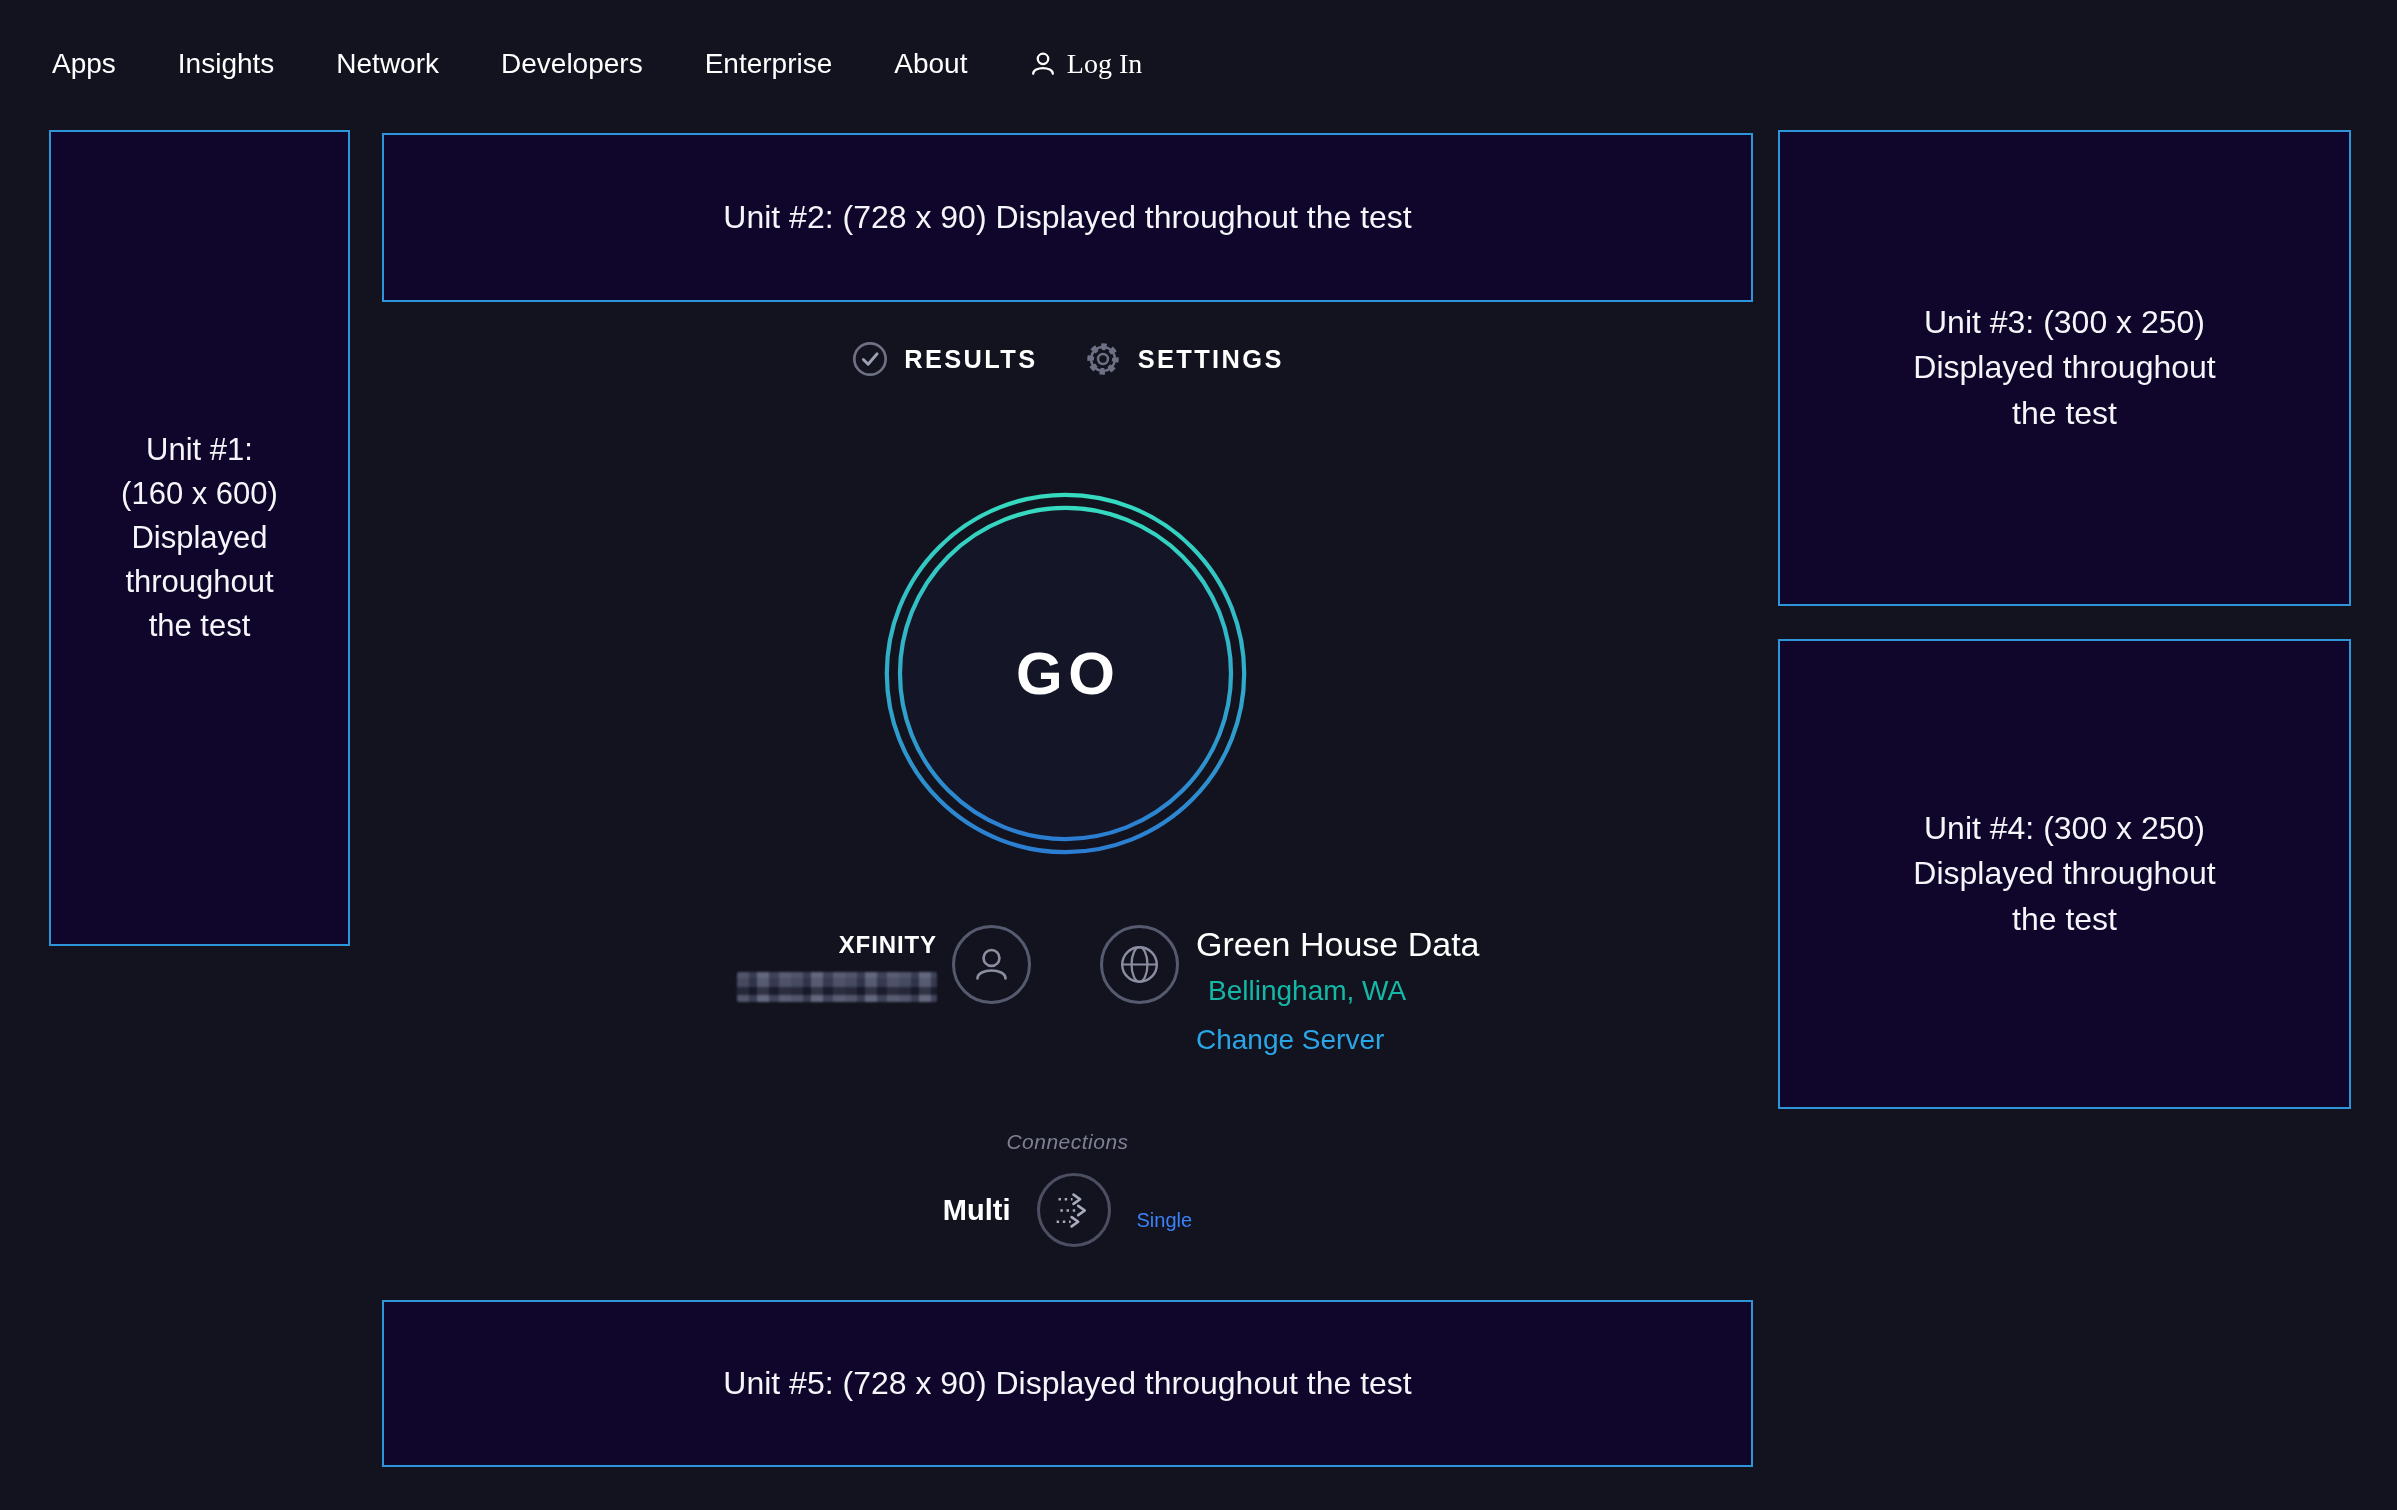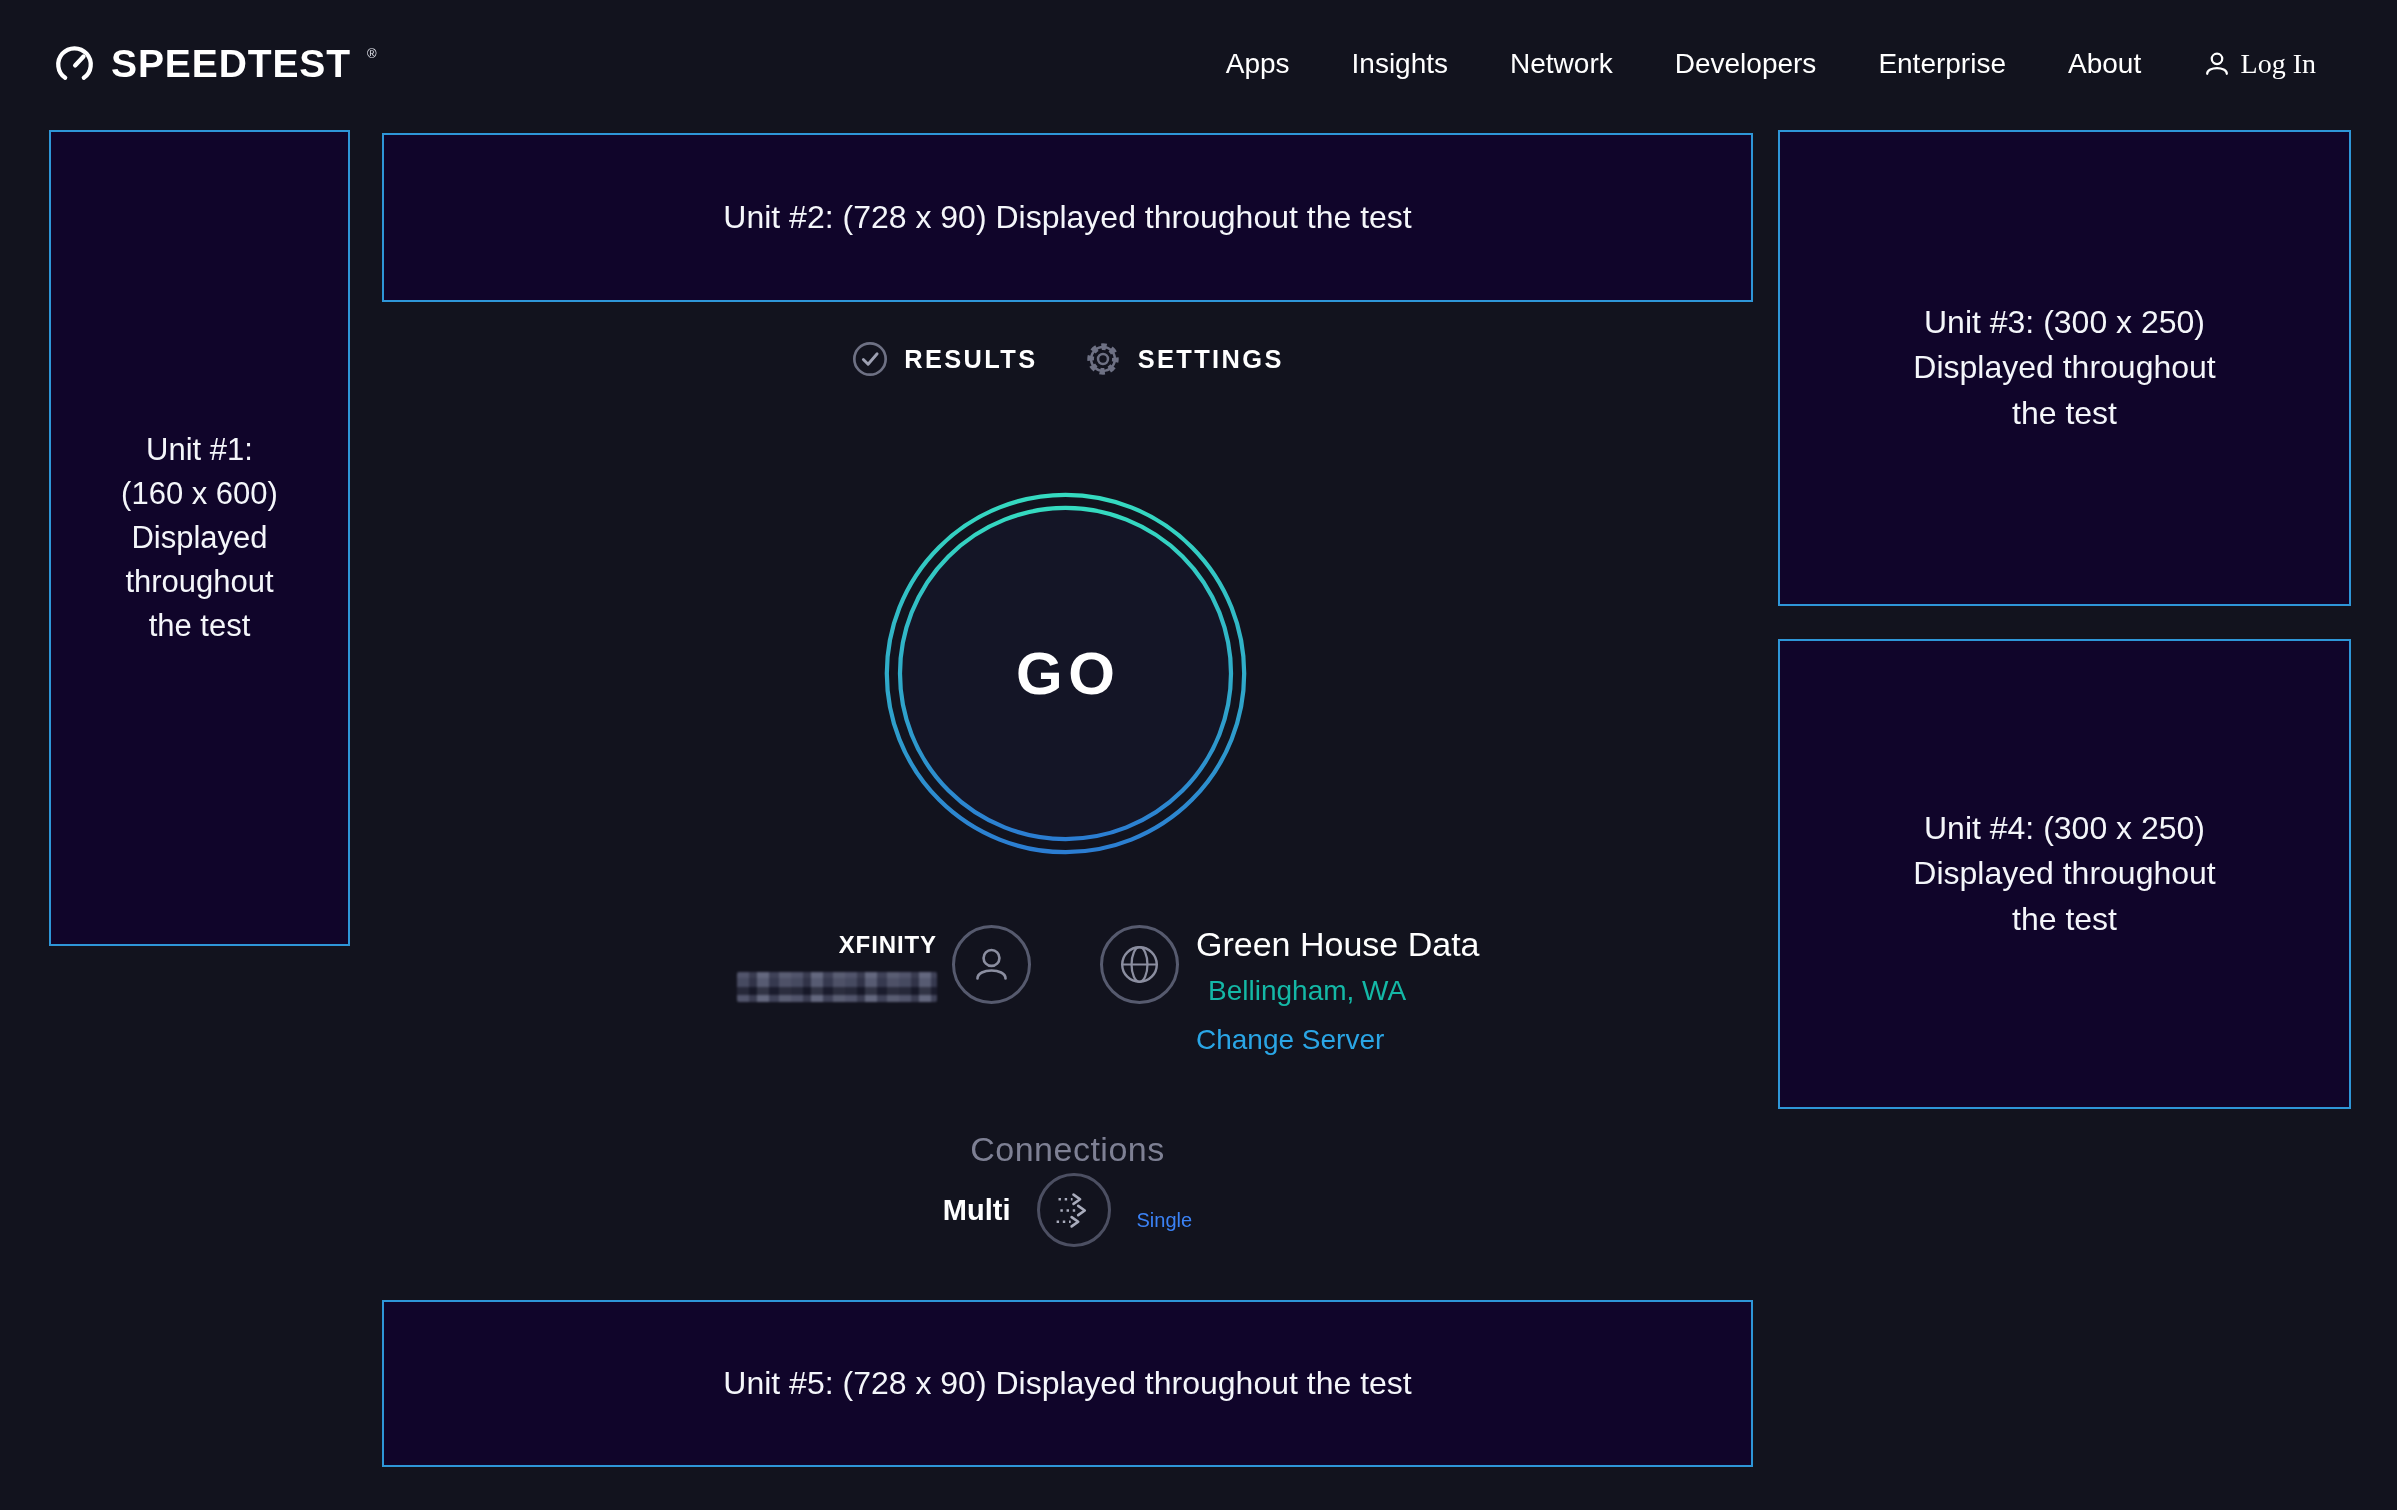--- a/index.html
+++ b/index.html
@@ -56,46 +56,36 @@
     display:flex;align-items:center;justify-content:center;}
   #isp-icon{left:570px;top:0;}
   #server-icon{left:718px;top:0;}
   .server{position:absolute;left:814px;top:0;}
   .server-name{font-size:34px;color:#fff;}
   .server-loc{font-size:28px;color:#14b8a6;margin-top:11.3px;margin-left:12px;}
   .change{font-size:28px;color:#2aa6e6;margin-top:17px;cursor:pointer;display:inline-block;}
 
   
   .conn-label{position:absolute;top:1130px;left:382px;width:1371px;text-align:center;
-    font-size:34px;color:#7e8094;letter-spacing:0.5px;}
+    font-size:21px;color:#7e8094;letter-spacing:0.5px;font-style:italic;}
   .toggle{position:absolute;top:1173px;left:382px;width:1371px;
     display:flex;align-items:center;justify-content:center;gap:26px;}
   .toggle-circle{width:68px;height:68px;border:3.8px solid #4c4f62;border-radius:50%;
     display:flex;align-items:center;justify-content:center;cursor:pointer;}
   .opt-multi{font-size:29px;font-weight:600;color:#fff;cursor:pointer;}
   .opt-single{font-size:20px;color:#3b82f6;cursor:pointer;margin-top:21px;}
 
   svg{display:block;}
 </style>
 </head>
 <body>
 
 <div id="app">
 
   <div class="header">
-    <div class="logo">
-      <span>
-        <svg width="45" height="45" viewBox="0 0 36 36" fill="none">
-          <path d="M 10.54 28.65 A 13 13 0 1 1 25.46 28.65" stroke="#ffffff" stroke-width="3.4" stroke-linecap="round"></path>
-          <path d="M 18.5 18.8 L 25.2 11.6" stroke="#ffffff" stroke-width="3.4" stroke-linecap="round"></path>
-        </svg>
-      </span>
-      <span class="logo-text">SPEEDTEST</span>
-      <span class="logo-tm">®</span>
-    </div>
     <div class="nav">
       <span class="nav-item">Apps</span>
       <span class="nav-item">Insights</span>
       <span class="nav-item">Network</span>
       <span class="nav-item">Developers</span>
       <span class="nav-item">Enterprise</span>
       <span class="nav-item">About</span>
       <span class="login nav-item">
         <span>
           <svg width="28" height="28" viewBox="0 0 30 30" fill="none">

